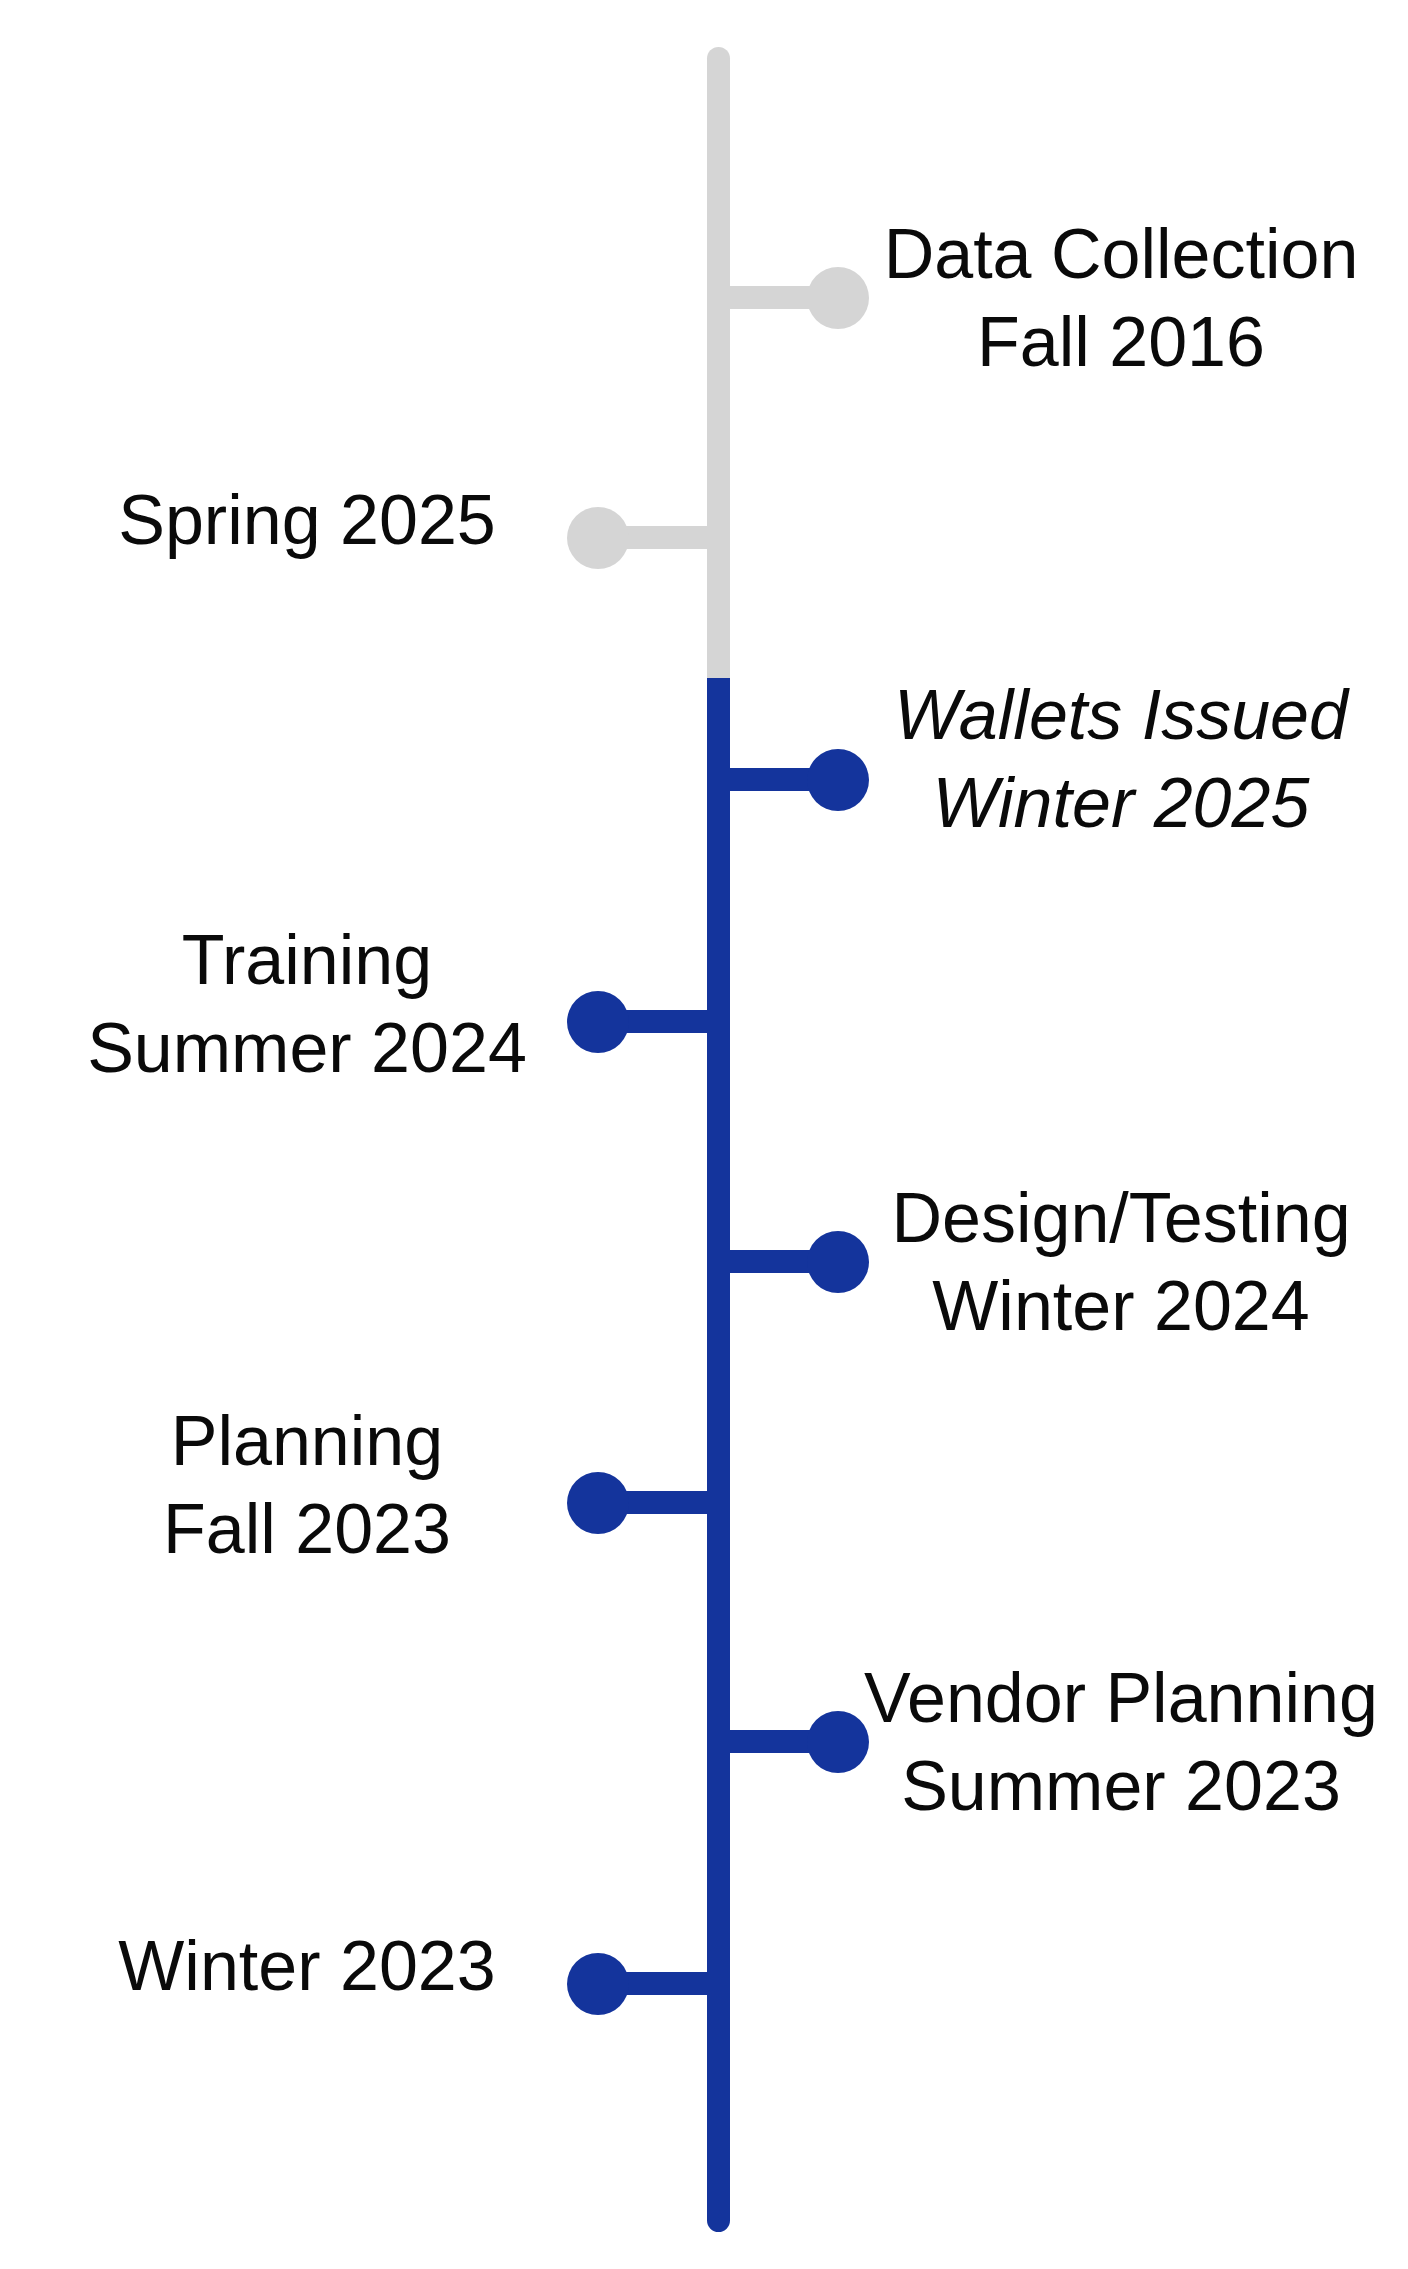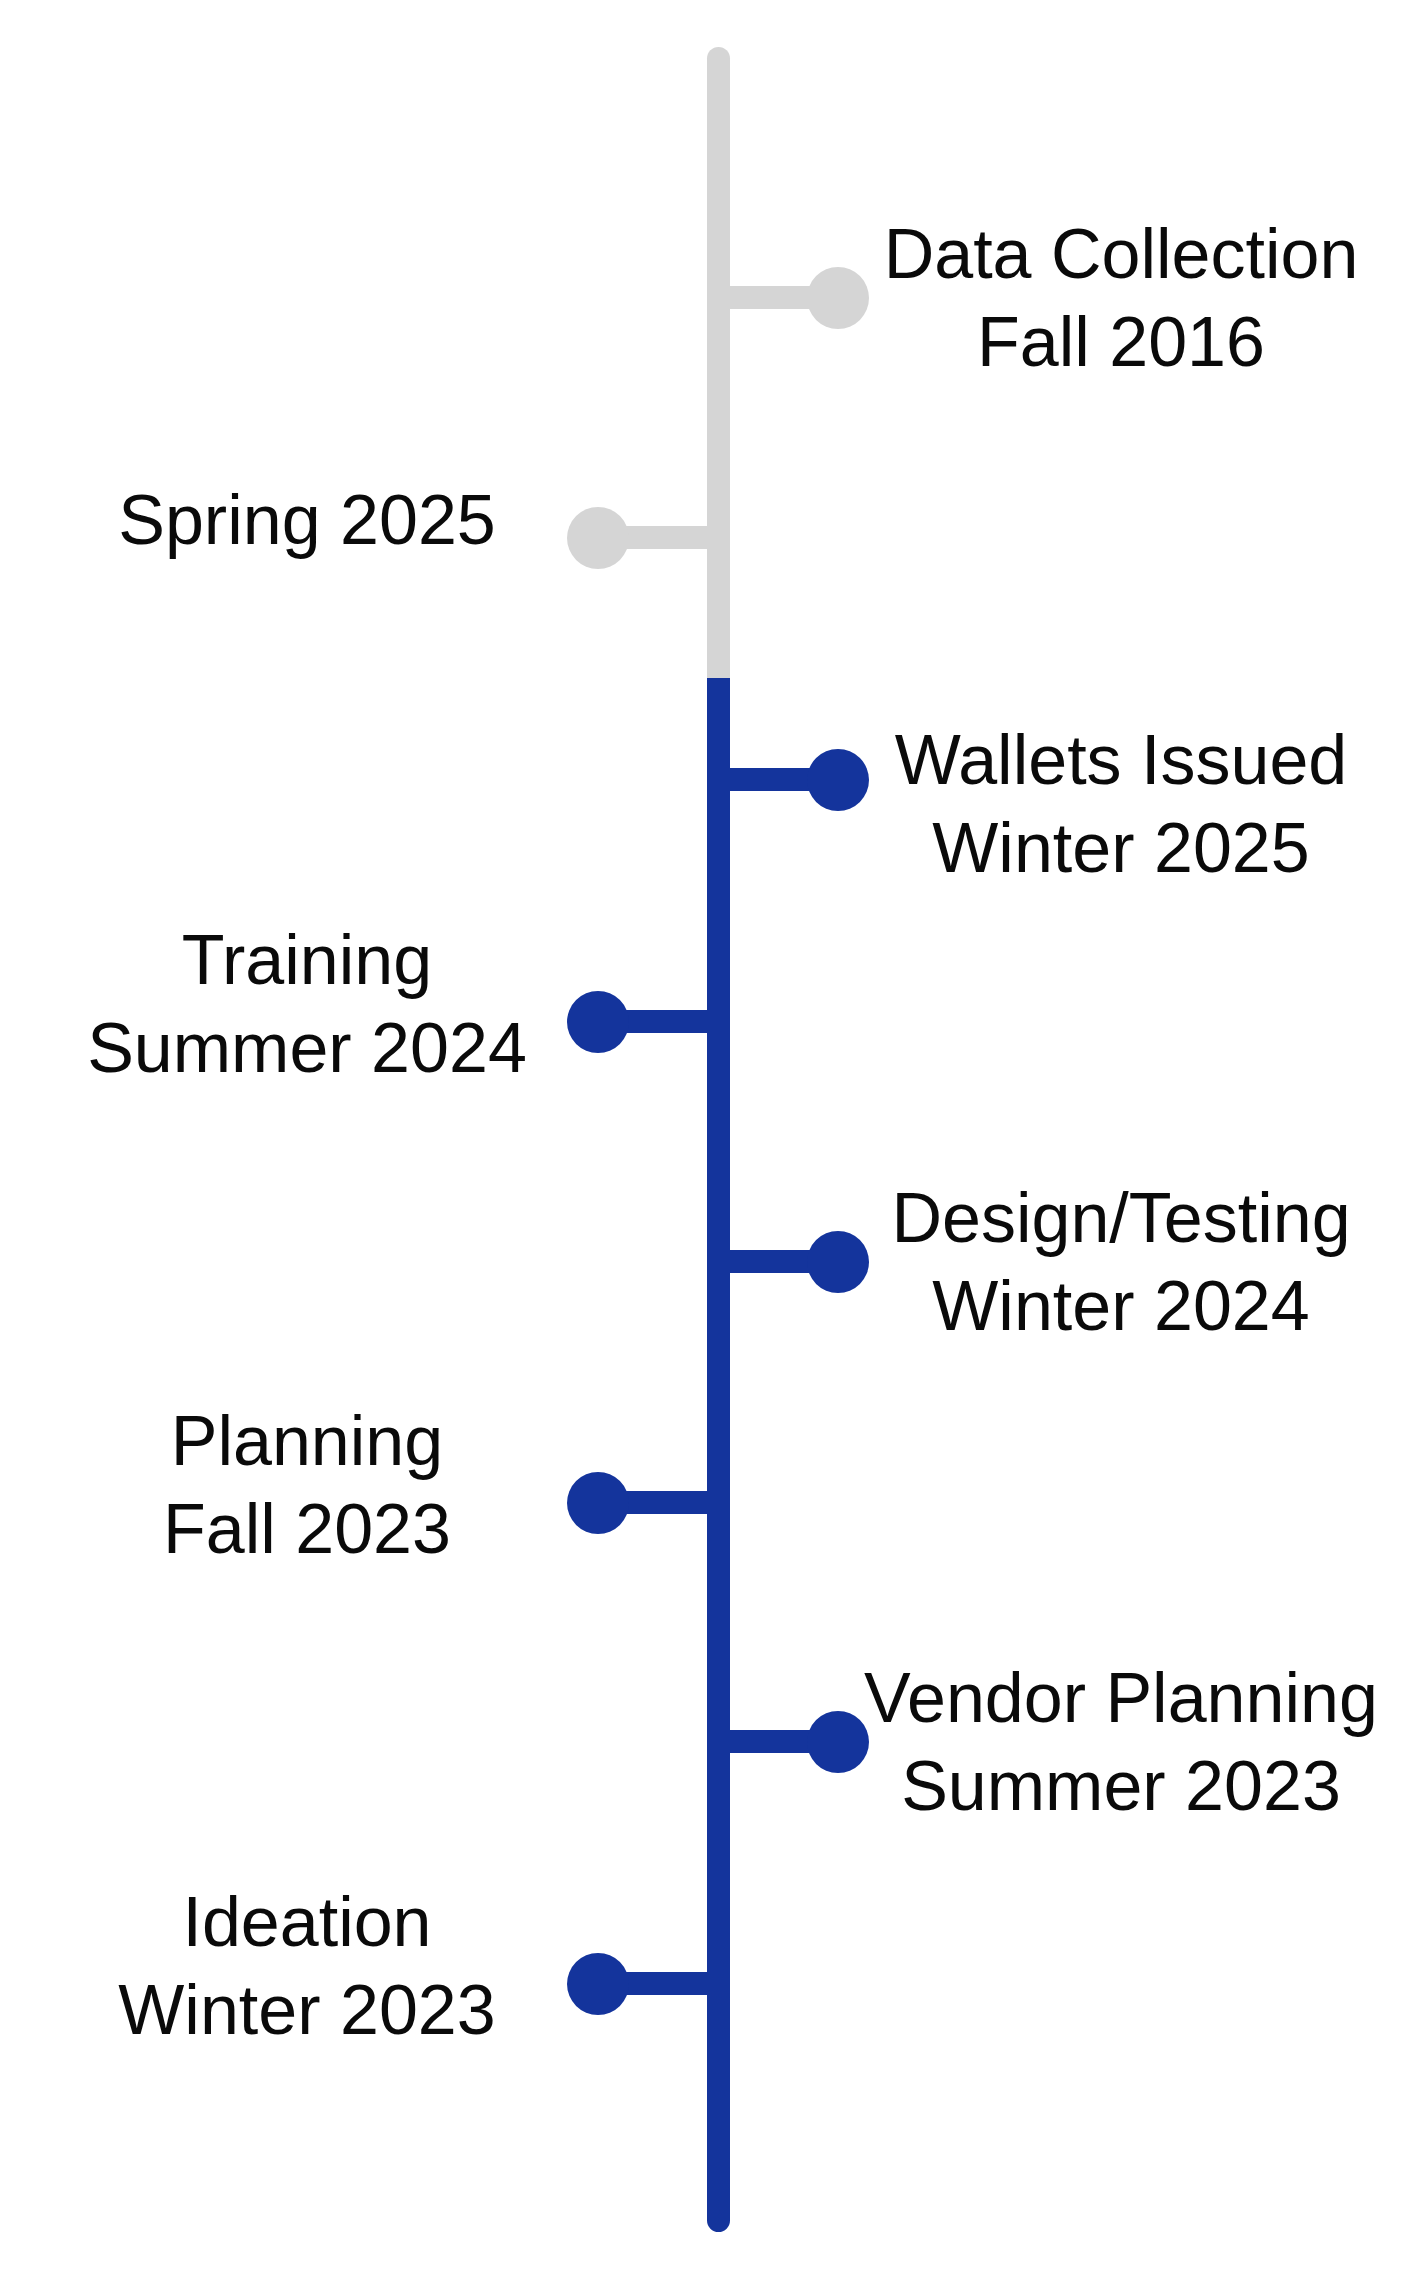--- a/index.html
+++ b/index.html
@@ -42,21 +42,21 @@
     white-space: nowrap;
     font-size: 70px;
     line-height: 88px;
     color: var(--text, #0a0a0a);
   }
   .right .label { left: 1121px; }
   .left  .label { left: 307px; }
   
   .e1 .connector { top: 286px; }  .e1 .dot { top: 267px; }  .e1 .label { top: 298px; }
   .e2 .connector { top: 526px; }  .e2 .dot { top: 507px; }  .e2 .label { top: 520px; }
-  .e3 .connector { top: 768px; }  .e3 .dot { top: 749px; }  .e3 .label { top: 804px; }
+  .e3 .connector { top: 768px; }  .e3 .dot { top: 749px; }  .e3 .label { top: 759px; font-style: italic; }
   .e4 .connector { top: 1010px; } .e4 .dot { top: 991px; }  .e4 .label { top: 1004px; }
   .e5 .connector { top: 1250px; } .e5 .dot { top: 1231px; } .e5 .label { top: 1262px; }
   .e6 .connector { top: 1491px; } .e6 .dot { top: 1472px; } .e6 .label { top: 1485px; text-align: center; }
   .e7 .connector { top: 1730px; } .e7 .dot { top: 1711px; } .e7 .label { top: 1742px; }
   .e8 .connector { top: 1972px; } .e8 .dot { top: 1953px; } .e8 .label { top: 1966px; }
 </style>
 </head>
 <body>
 
 <div id="canvas">
@@ -123,18 +123,17 @@
     <div class="label">
       <div>Vendor Planning</div>
       <div>Summer 2023</div>
     </div>
   </div>
 
   <div class="event e8 left blue">
     <div class="connector"></div>
     <div class="dot"></div>
     <div class="label">
-      <div>Ideation</div>
       <div>Winter 2023</div>
     </div>
   </div>
 
 </div>
 
 </body></html>

